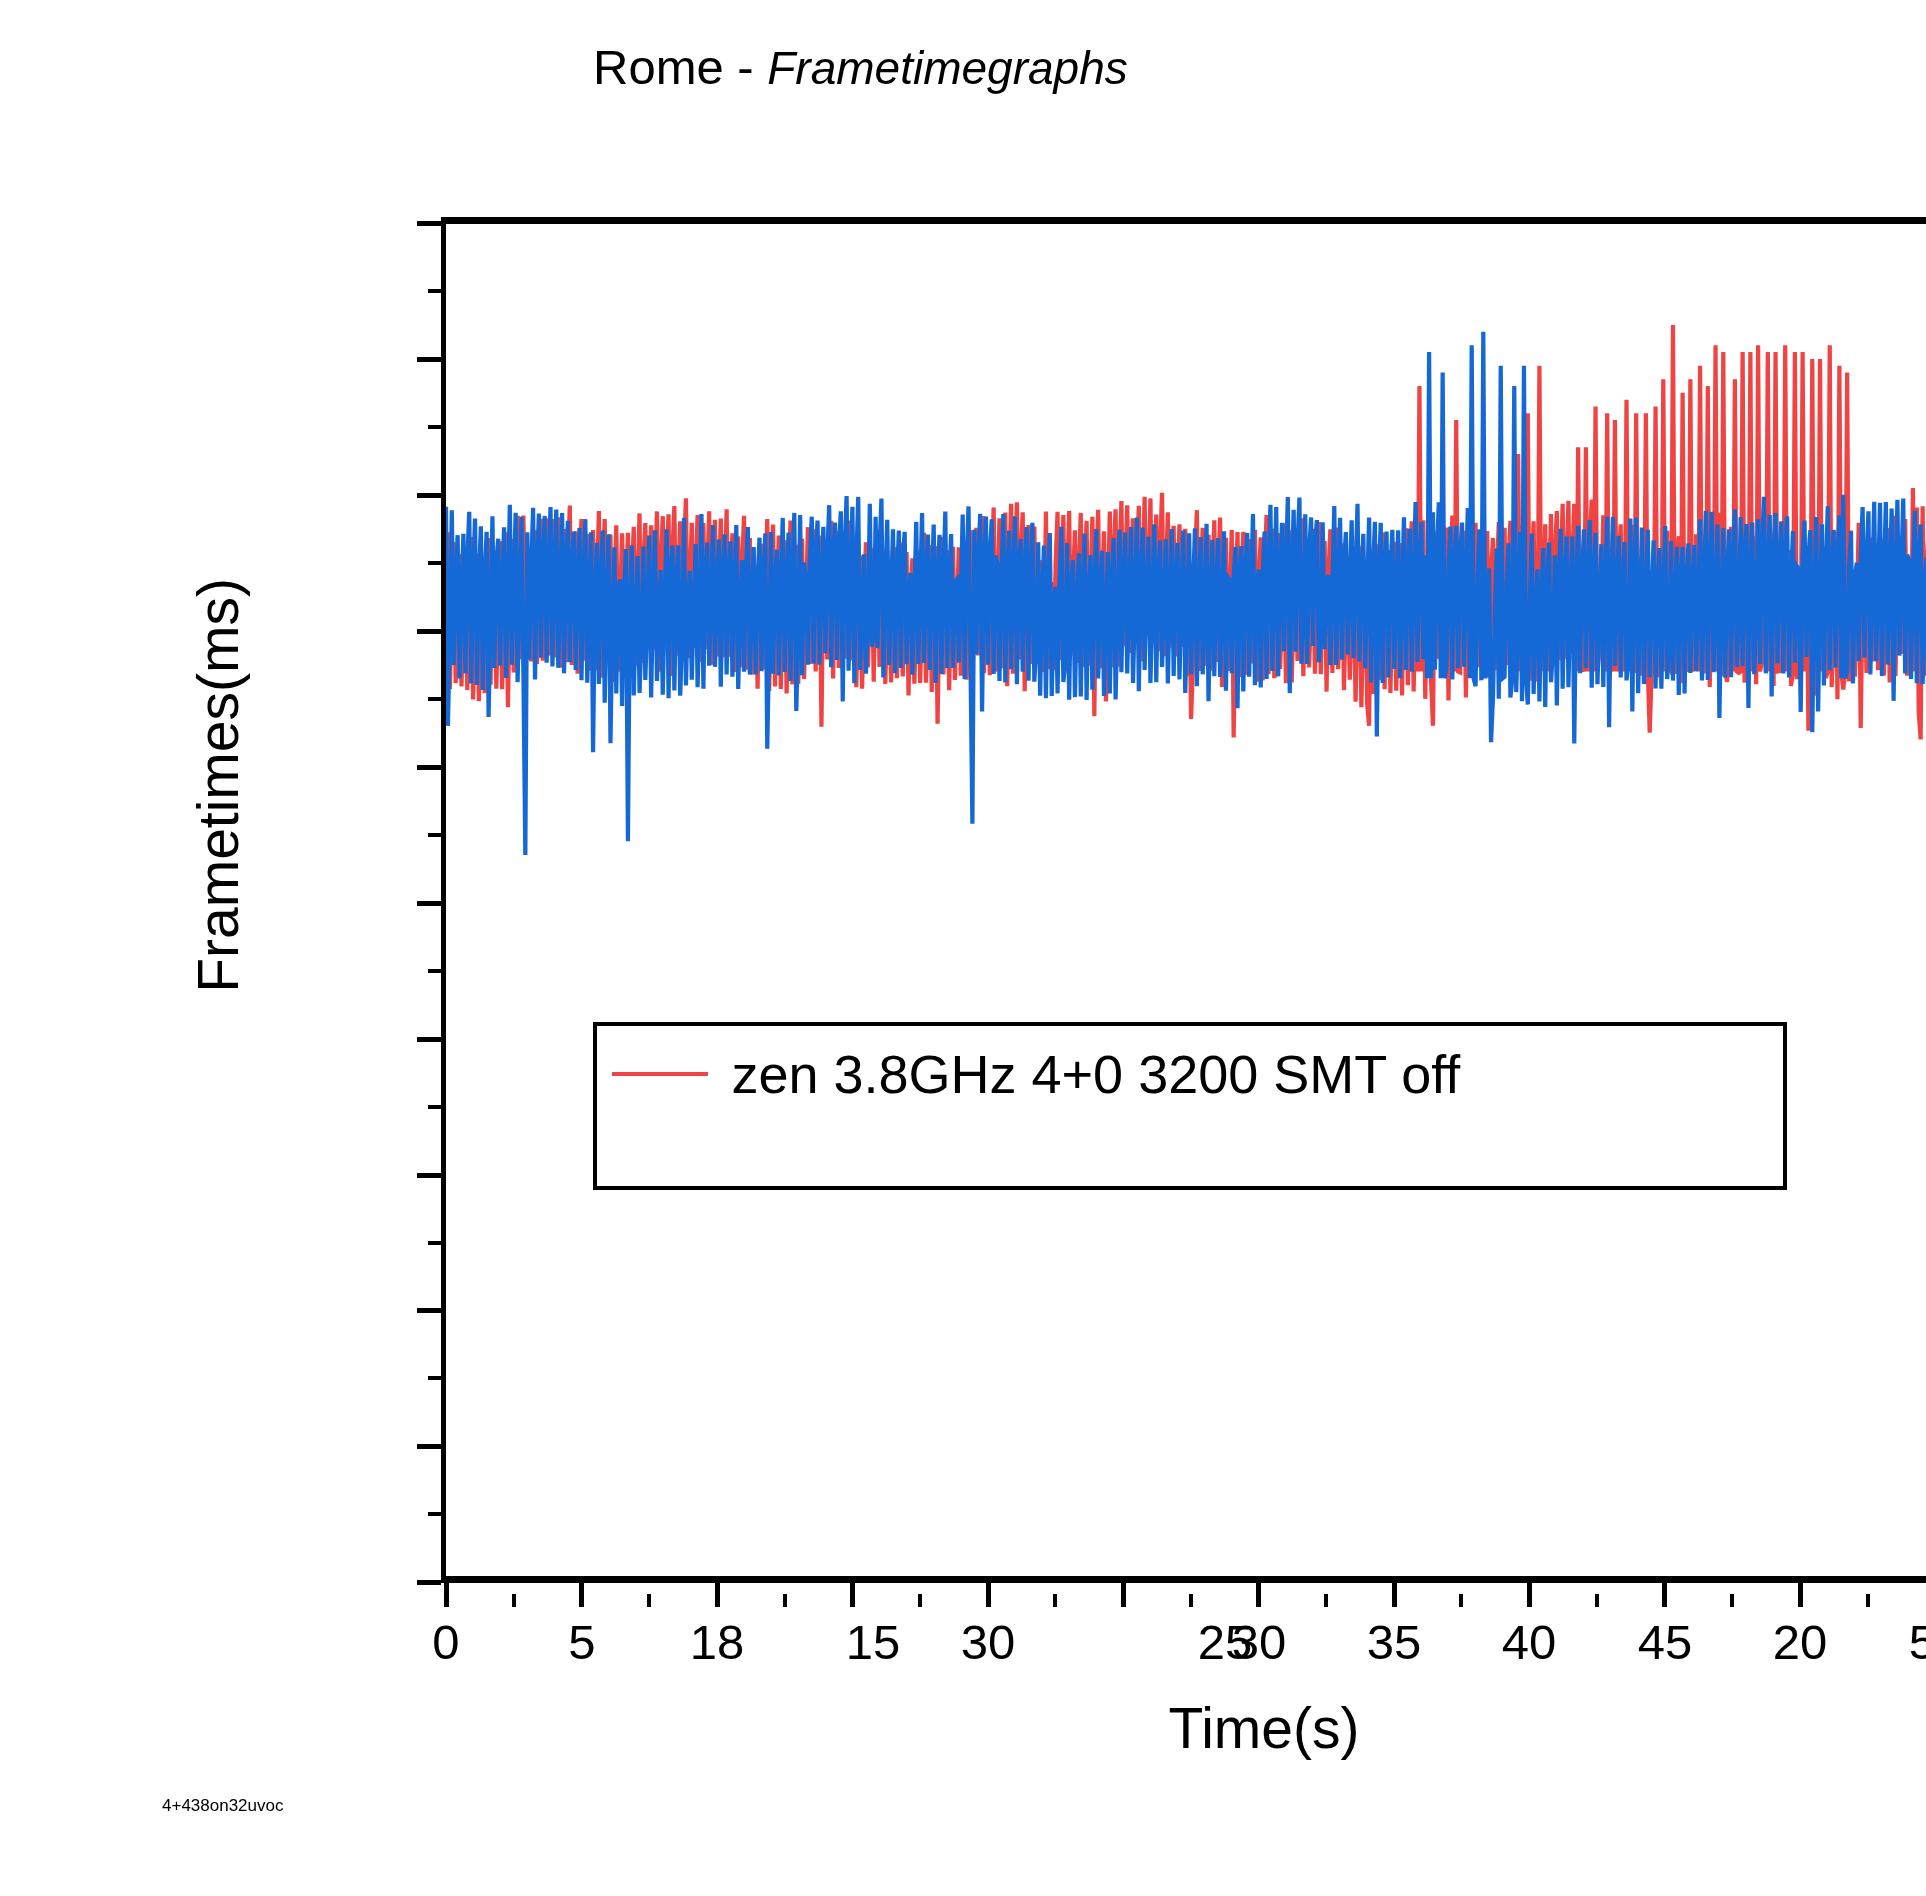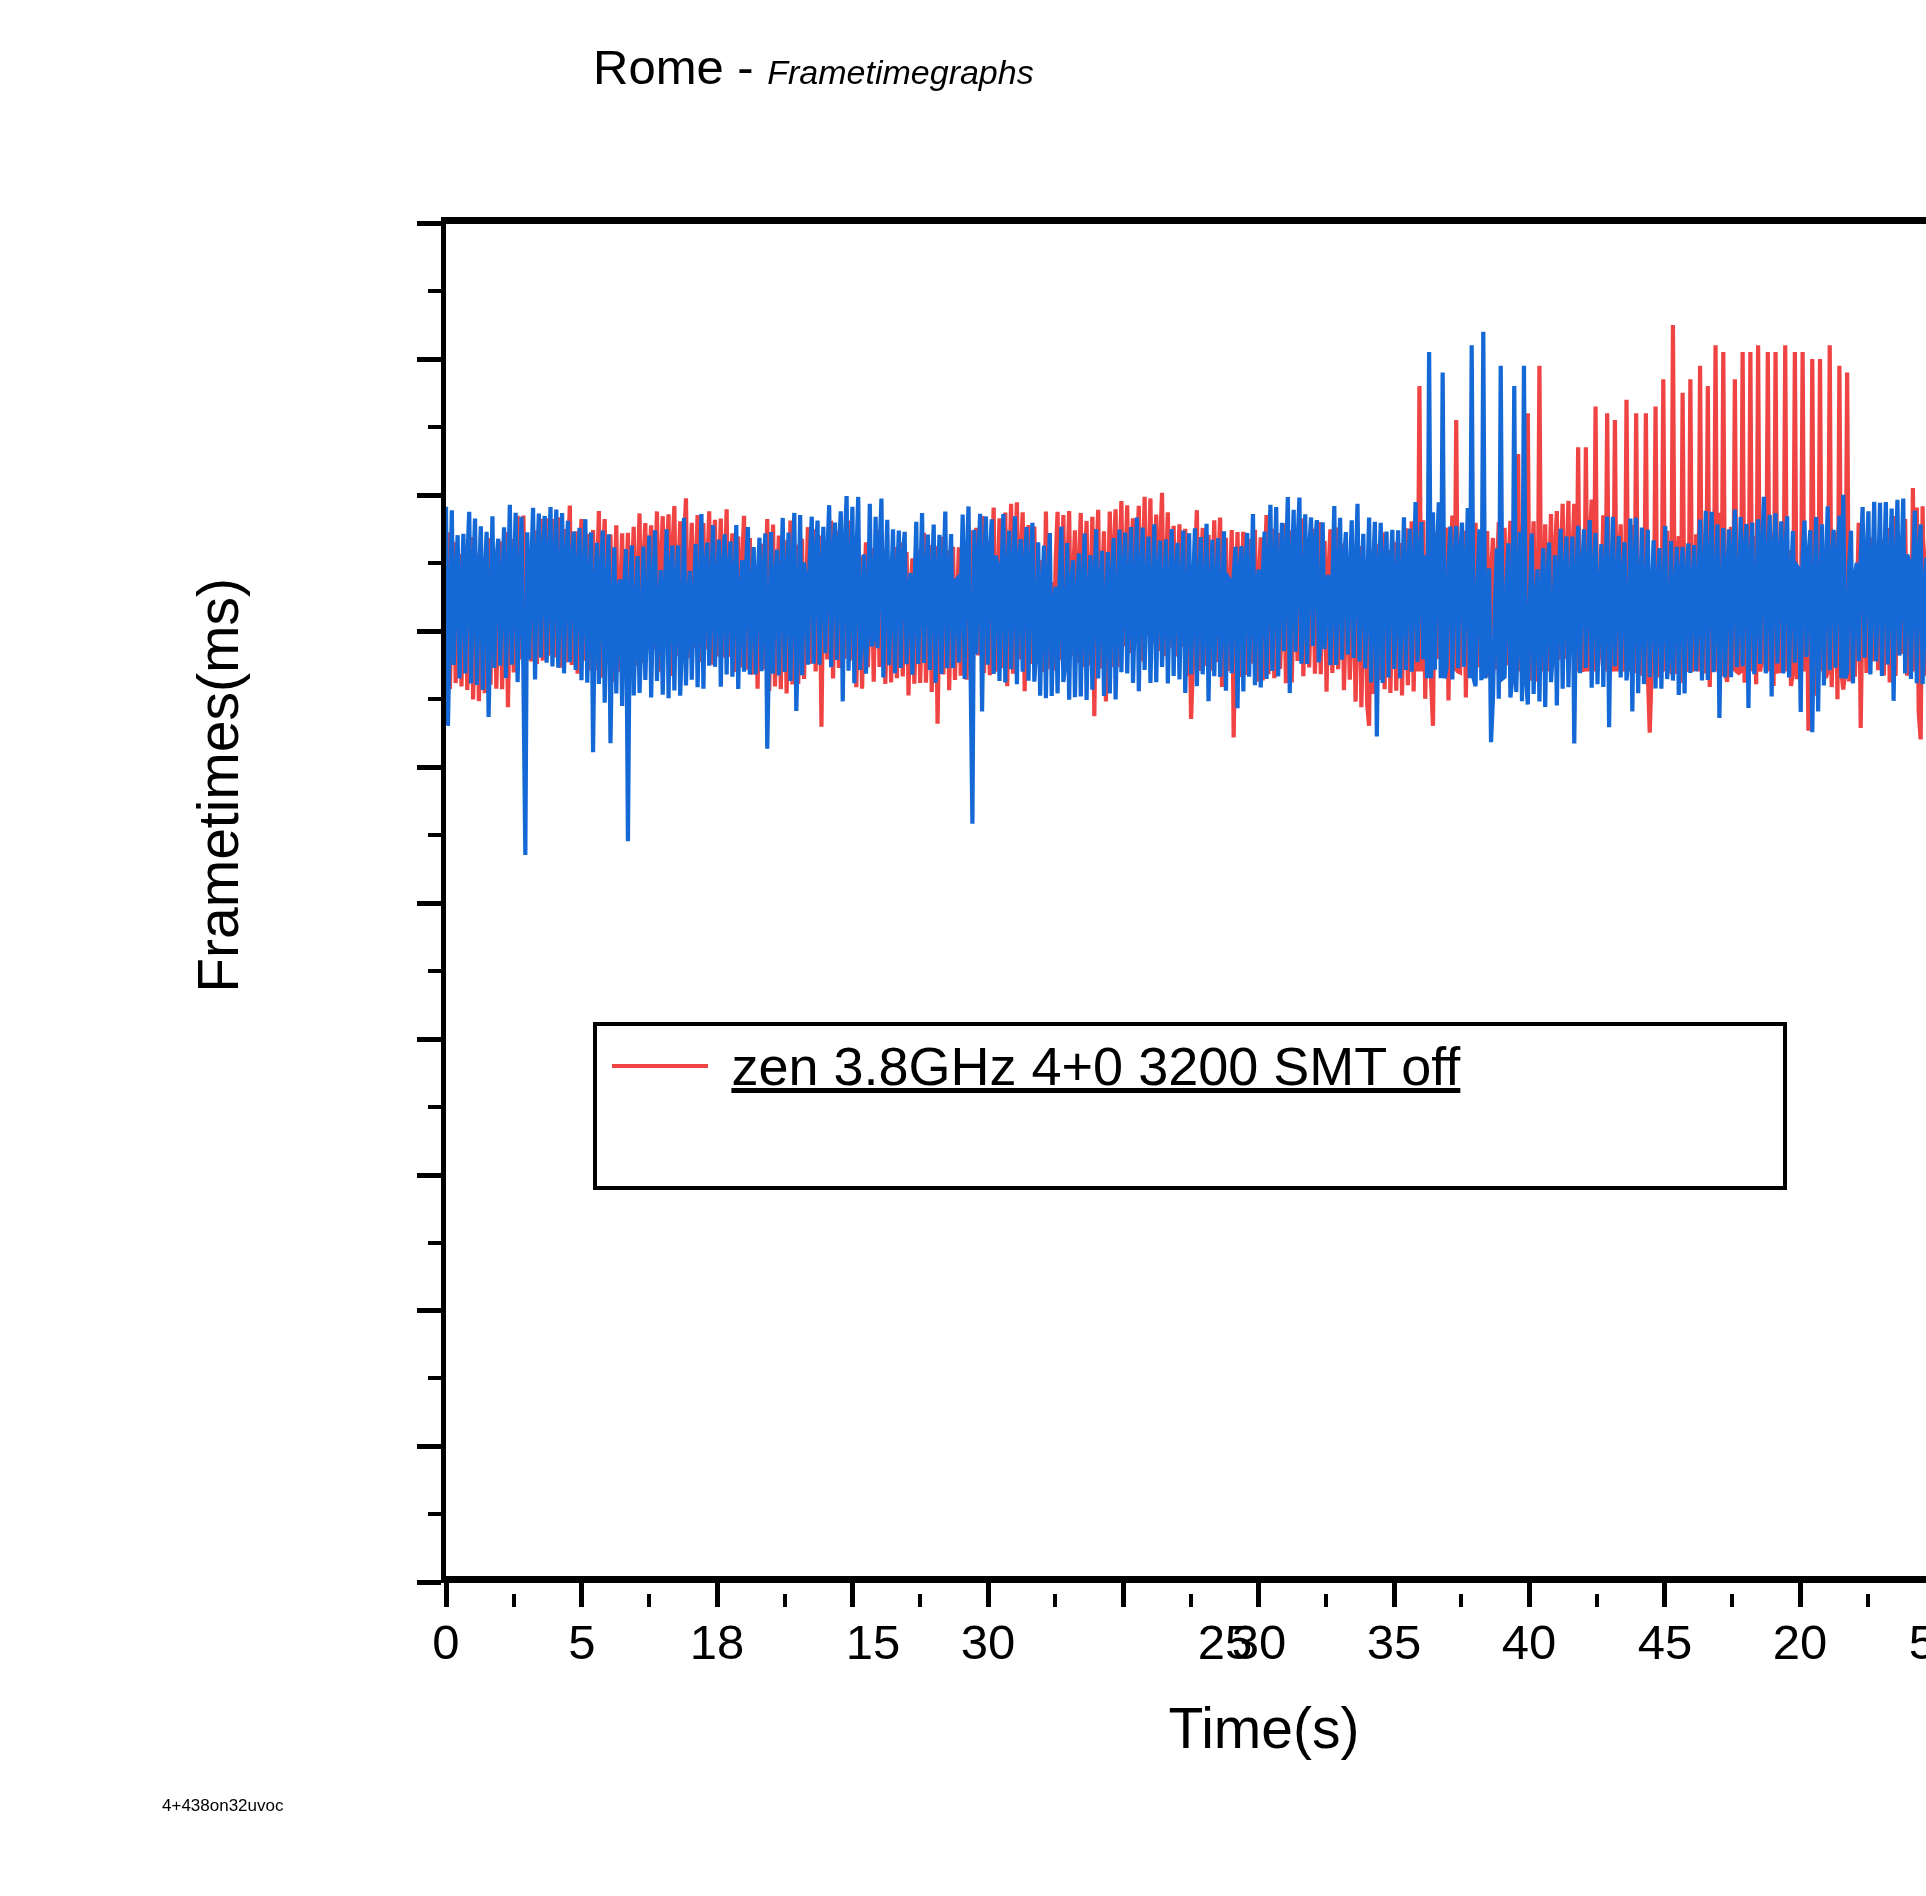--- a/index.html
+++ b/index.html
@@ -19,21 +19,21 @@
   #chart-title {
     position: absolute;
     left: 593px;
     top: 39px;
     font-size: 49px;
     color: #000;
     white-space: nowrap;
     letter-spacing: 0px;
   }
   #chart-title .title-main { font-style: normal; text-align: center; }
-  #chart-title .title-em { font-style: italic; font-size: 34px; }
+  #chart-title .title-em { font-style: italic; font-size: 46px; }
 
   
   #plot-frame {
     position: absolute;
     left: 441px;
     top: 217px;
     width: 1691px;
     height: 1366px;
     border: 0;
     box-sizing: border-box;
@@ -95,21 +95,21 @@
     box-sizing: border-box;
   }
   .legend-row {
     position: absolute;
     left: 0;
     width: 100%;
     height: 50%;
     display: flex;
     align-items: center;
   }
-  #legend-row-0 { top: 0; text-decoration: underline; }
+  #legend-row-0 { top: 8px; }
   #legend-row-1 { top: 50%; }
   .legend-swatch {
     flex: 0 0 auto;
     width: 96px;
     height: 4.2px;
     margin-left: 15.4px;
   }
   .legend-text {
     flex: 0 0 auto;
     font-size: 54px;

